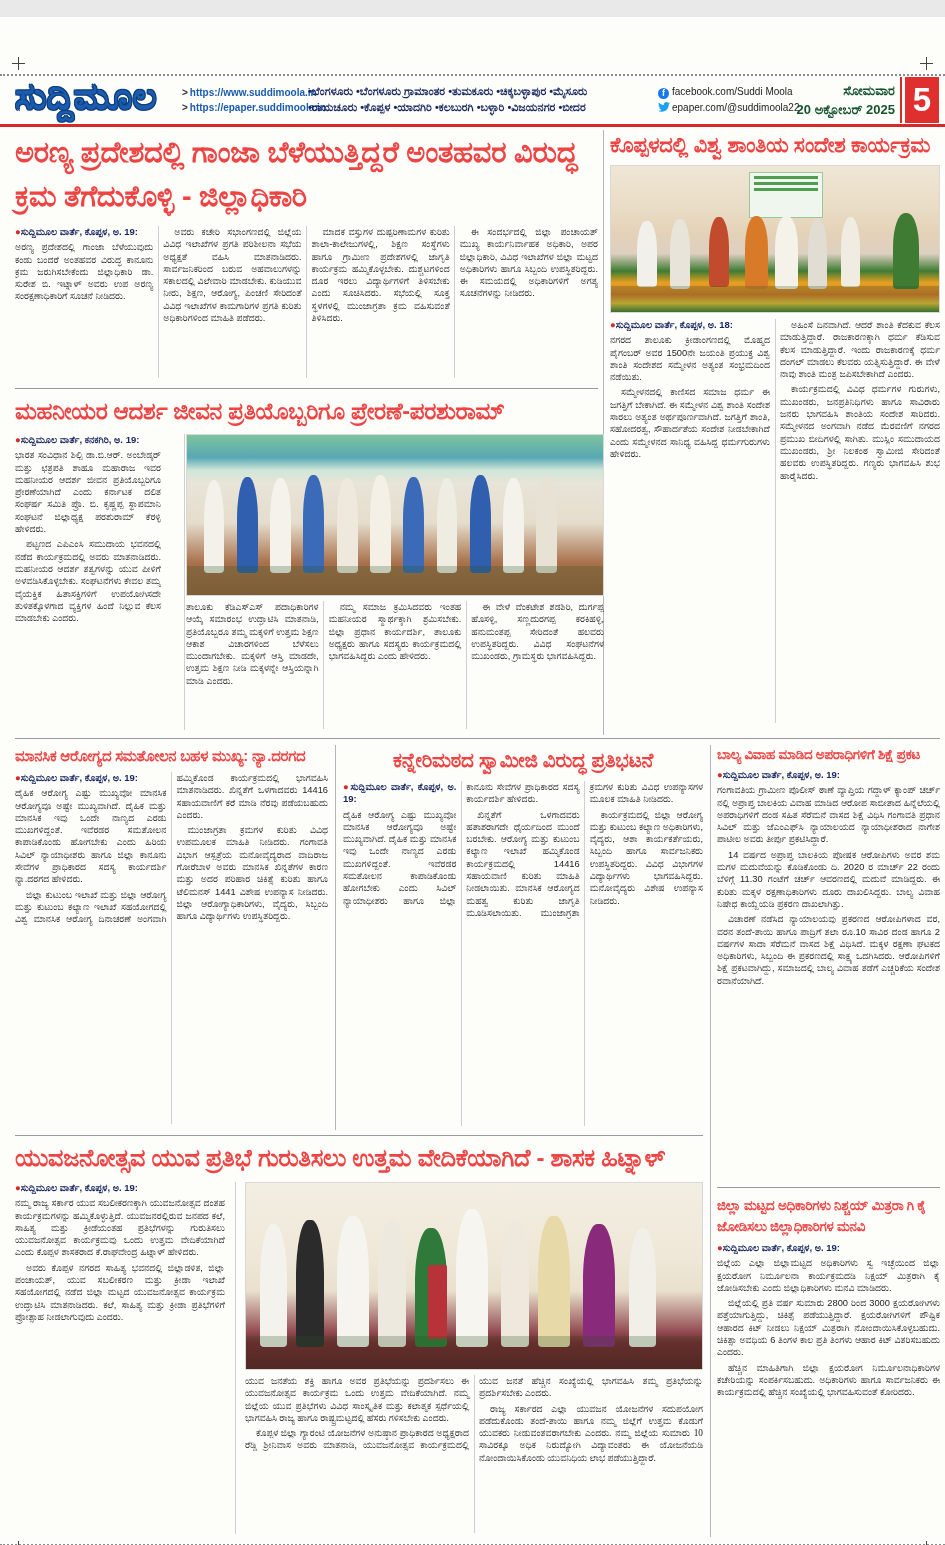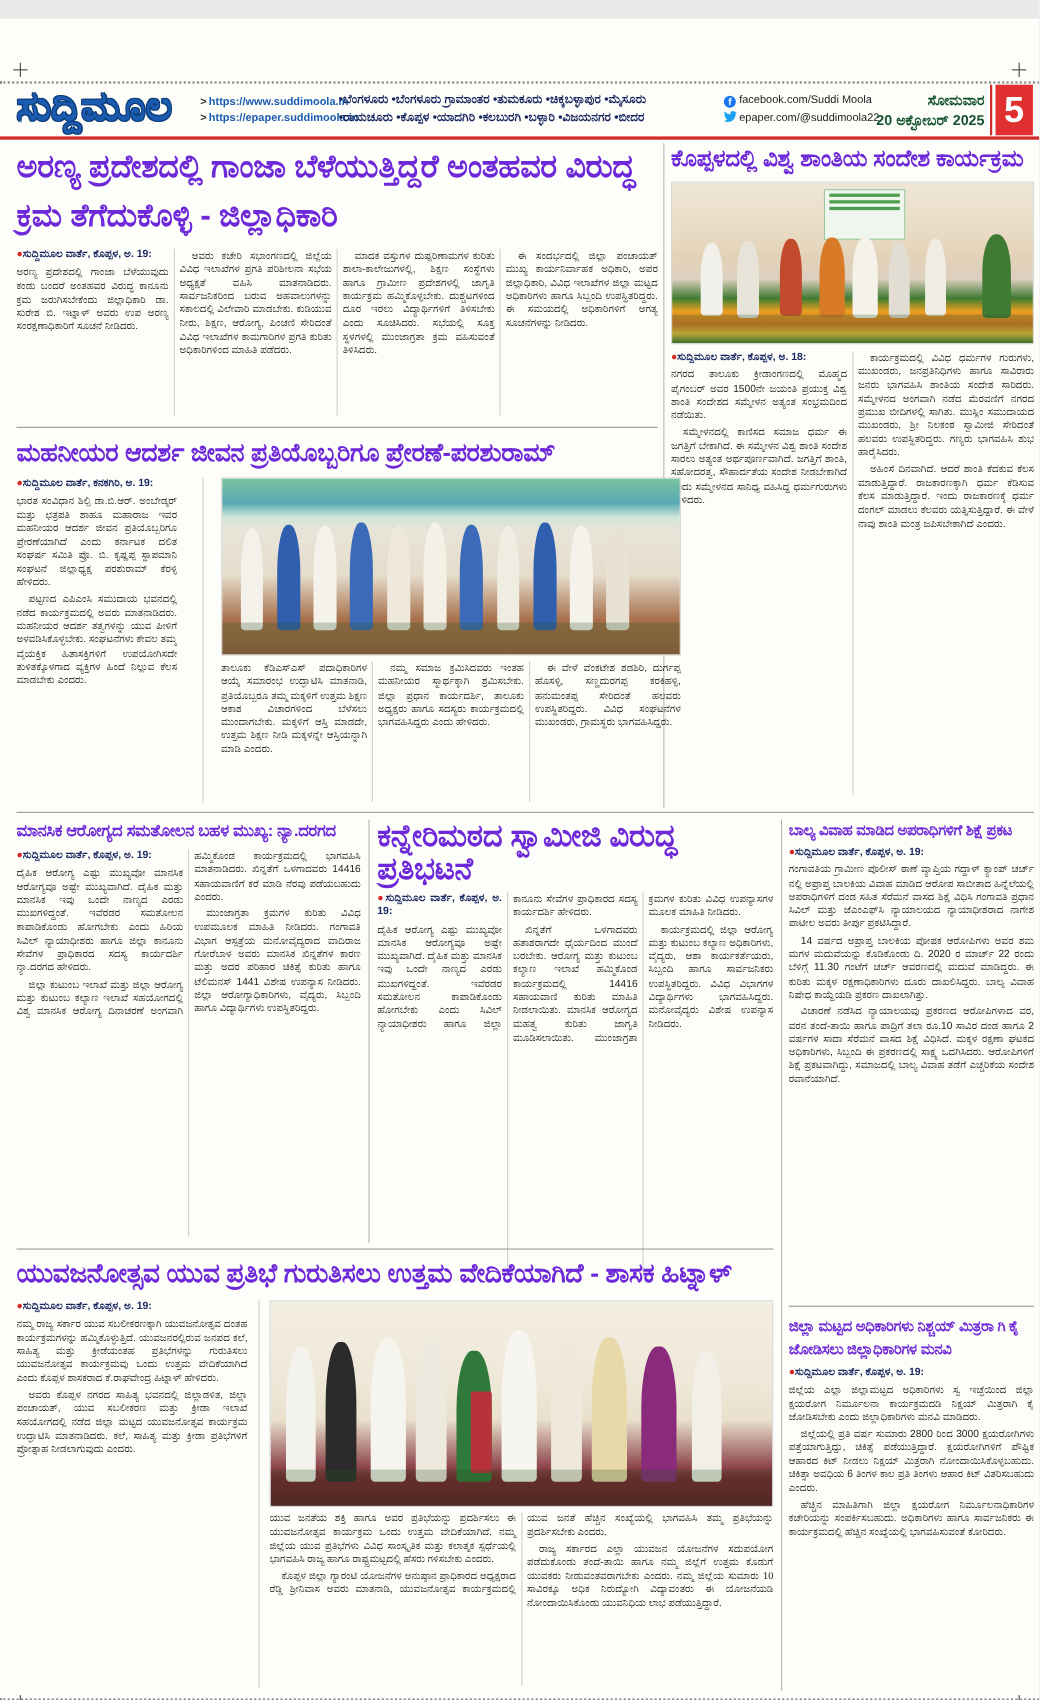--- a/index.html
+++ b/index.html
@@ -22,26 +22,26 @@
   .social{font-size:10px;color:#222;line-height:16px;}
   .fb-ic{display:inline-block;width:11px;height:11px;border-radius:50%;background:#1877f2;color:#fff;
          font-size:9px;font-weight:bold;text-align:center;line-height:11px;vertical-align:-1px;margin-right:3px;}
   .tw-ic{display:inline-block;width:12px;height:10px;vertical-align:-1px;margin-right:2px;}
   .datebox{font-size:13px;font-weight:bold;color:#14532d;text-align:right;line-height:19px;}
   .pgnum{background:#e02f2f;color:#fff;font-size:33px;font-weight:bold;text-align:center;line-height:46px;}
   .red-rule{position:absolute;background:#d42a2a;height:3px;}
   .vline{position:absolute;width:1px;background:#b5b5b5;}
   .hline{position:absolute;height:1px;background:#9a9a9a;}
   
-  .hl{font-weight:bold;color:#6d28d9;letter-spacing:-0.3px;}
+  .hl{font-weight:bold;color:#ef4444;letter-spacing:-0.3px;}
   .hl1{font-size:29px;line-height:44px;}
   .hl2{font-size:21px;line-height:30px;}
   .hl3{font-size:23px;line-height:34px;}
   .hl4{font-size:15px;line-height:22px;}
-  .hl5{font-size:28px;line-height:30px;}
+  .hl5{font-size:20px;line-height:30px;text-align:center;}
   .hl6{font-size:13.5px;line-height:20px;}
   .hl7{font-size:24px;line-height:34px;}
   .hl8{font-size:13.5px;line-height:21px;}
   .byline{font-size:9.5px;font-weight:bold;color:#17255f;margin:0 0 2px 0;}
   .byline .b{color:#d42a2a;}
   .body-cols{font-size:9.3px;line-height:12.3px;text-align:justify;color:#222;
              column-gap:10px;column-rule:1px solid #cfcfcf;overflow:hidden;}
   .body-cols p{margin:0 0 3px 0;text-indent:11px;}
   .body-cols p.nofirst{text-indent:0;}
   .c1{column-count:1;} .c2{column-count:2;} .c3{column-count:3;} .c4{column-count:4;}
@@ -127,36 +127,36 @@
       <div class="person" style="left:50%;top:34%;width:7%;height:50%;background:#f5f2ea;"></div>
       <div class="person" style="left:60%;top:36%;width:6%;height:48%;background:#e2ddd2;"></div>
       <div class="person" style="left:70%;top:35%;width:6%;height:48%;background:#f0ece2;"></div>
       <div class="person" style="left:86%;top:32%;width:8%;height:52%;background:#3f7b33;"></div>
       <div class="shade"></div>
     </div>
     <div class="body-cols c2" style="height:404px;margin-top:6px;">
       <p class="nofirst byline"><span class="b">●</span><span>ಸುದ್ದಿಮೂಲ ವಾರ್ತೆ, ಕೊಪ್ಪಳ, ಅ. 18:</span></p>
       <p class="nofirst">ನಗರದ ತಾಲೂಕು ಕ್ರೀಡಾಂಗಣದಲ್ಲಿ ಮೊಹ್ಮದ ಪೈಗಂಬರ್ ಅವರ 1500ನೇ ಜಯಂತಿ ಪ್ರಯುಕ್ತ ವಿಶ್ವ ಶಾಂತಿ ಸಂದೇಶದ ಸಮ್ಮೇಳನ ಅತ್ಯಂತ ಸಂಭ್ರಮದಿಂದ ನಡೆಯಿತು.</p>
       <p>ಸಮ್ಮೇಳನದಲ್ಲಿ ಕಾಣಿಸದ ಸಮಾಜ ಧರ್ಮ ಈ ಜಗತ್ತಿಗೆ ಬೇಕಾಗಿದೆ. ಈ ಸಮ್ಮೇಳನ ವಿಶ್ವ ಶಾಂತಿ ಸಂದೇಶ ಸಾರಲು ಅತ್ಯಂತ ಅರ್ಥಪೂರ್ಣವಾಗಿದೆ. ಜಗತ್ತಿಗೆ ಶಾಂತಿ, ಸಹೋದರತ್ವ, ಸೌಹಾರ್ದತೆಯ ಸಂದೇಶ ನೀಡಬೇಕಾಗಿದೆ ಎಂದು ಸಮ್ಮೇಳನದ ಸಾನಿಧ್ಯ ವಹಿಸಿದ್ದ ಧರ್ಮಗುರುಗಳು ಹೇಳಿದರು.</p>
+      <p>ಅಹಿಂಸೆ ದಿನವಾಗಿದೆ. ಆದರೆ ಶಾಂತಿ ಕೆದಕುವ ಕೆಲಸ ಮಾಡುತ್ತಿದ್ದಾರೆ. ರಾಜಕಾರಣಕ್ಕಾಗಿ ಧರ್ಮ ಕೆಡಿಸುವ ಕೆಲಸ ಮಾಡುತ್ತಿದ್ದಾರೆ. ಇಂದು ರಾಜಕಾರಣಕ್ಕೆ ಧರ್ಮ ದಂಗಲ್ ಮಾಡಲು ಕೆಲವರು ಯತ್ನಿಸುತ್ತಿದ್ದಾರೆ. ಈ ವೇಳೆ ನಾವು ಶಾಂತಿ ಮಂತ್ರ ಜಪಿಸಬೇಕಾಗಿದೆ ಎಂದರು.</p>
       <p>ಕಾರ್ಯಕ್ರಮದಲ್ಲಿ ವಿವಿಧ ಧರ್ಮಗಳ ಗುರುಗಳು, ಮುಖಂಡರು, ಜನಪ್ರತಿನಿಧಿಗಳು ಹಾಗೂ ಸಾವಿರಾರು ಜನರು ಭಾಗವಹಿಸಿ ಶಾಂತಿಯ ಸಂದೇಶ ಸಾರಿದರು. ಸಮ್ಮೇಳನದ ಅಂಗವಾಗಿ ನಡೆದ ಮೆರವಣಿಗೆ ನಗರದ ಪ್ರಮುಖ ಬೀದಿಗಳಲ್ಲಿ ಸಾಗಿತು. ಮುಸ್ಲಿಂ ಸಮುದಾಯದ ಮುಖಂಡರು, ಶ್ರೀ ನಿಲಕಂಠ ಸ್ವಾಮೀಜಿ ಸೇರಿದಂತೆ ಹಲವರು ಉಪಸ್ಥಿತರಿದ್ದರು. ಗಣ್ಯರು ಭಾಗವಹಿಸಿ ಶುಭ ಹಾರೈಸಿದರು.</p>
-      <p>ಅಹಿಂಸೆ ದಿನವಾಗಿದೆ. ಆದರೆ ಶಾಂತಿ ಕೆದಕುವ ಕೆಲಸ ಮಾಡುತ್ತಿದ್ದಾರೆ. ರಾಜಕಾರಣಕ್ಕಾಗಿ ಧರ್ಮ ಕೆಡಿಸುವ ಕೆಲಸ ಮಾಡುತ್ತಿದ್ದಾರೆ. ಇಂದು ರಾಜಕಾರಣಕ್ಕೆ ಧರ್ಮ ದಂಗಲ್ ಮಾಡಲು ಕೆಲವರು ಯತ್ನಿಸುತ್ತಿದ್ದಾರೆ. ಈ ವೇಳೆ ನಾವು ಶಾಂತಿ ಮಂತ್ರ ಜಪಿಸಬೇಕಾಗಿದೆ ಎಂದರು.</p>
     </div>
   </div>
 
   <div class="hline" style="left:15px;top:371px;width:583px;"></div>
 
   <div class="abs" style="left:15px;top:377px;width:583px;">
     <div class="hl hl3">ಮಹನೀಯರ ಆದರ್ಶ ಜೀವನ ಪ್ರತಿಯೊಬ್ಬರಿಗೂ ಪ್ರೇರಣೆ-ಪರಶುರಾಮ್</div>
     <div style="display:flex;gap:23px;margin-top:6px;">
       <div class="body-cols c1" style="width:146px;height:296px;flex:none;">
         <p class="nofirst byline"><span class="b">●</span><span>ಸುದ್ದಿಮೂಲ ವಾರ್ತೆ, ಕನಕಗಿರಿ, ಅ. 19:</span></p>
         <p class="nofirst">ಭಾರತ ಸಂವಿಧಾನ ಶಿಲ್ಪಿ ಡಾ.ಬಿ.ಆರ್. ಅಂಬೇಡ್ಕರ್ ಮತ್ತು ಛತ್ರಪತಿ ಶಾಹೂ ಮಹಾರಾಜ ಇವರ ಮಹನೀಯರ ಆದರ್ಶ ಜೀವನ ಪ್ರತಿಯೊಬ್ಬರಿಗೂ ಪ್ರೇರಣೆಯಾಗಿದೆ ಎಂದು ಕರ್ನಾಟಕ ದಲಿತ ಸಂಘರ್ಷ ಸಮಿತಿ ಪ್ರೊ. ಬಿ. ಕೃಷ್ಣಪ್ಪ ಸ್ಥಾಪಮಾನಿ ಸಂಘಟನೆ ಜಿಲ್ಲಾಧ್ಯಕ್ಷ ಪರಶುರಾಮ್ ಕೆರಳ್ಳಿ ಹೇಳಿದರು.</p>
         <p>ಪಟ್ಟಣದ ಎಪಿಎಂಸಿ ಸಮುದಾಯ ಭವನದಲ್ಲಿ ನಡೆದ ಕಾರ್ಯಕ್ರಮದಲ್ಲಿ ಅವರು ಮಾತನಾಡಿದರು. ಮಹನೀಯರ ಆದರ್ಶ ತತ್ವಗಳನ್ನು ಯುವ ಪೀಳಿಗೆ ಅಳವಡಿಸಿಕೊಳ್ಳಬೇಕು. ಸಂಘಟನೆಗಳು ಕೇವಲ ತಮ್ಮ ವೈಯಕ್ತಿಕ ಹಿತಾಸಕ್ತಿಗಳಿಗೆ ಉಪಯೋಗಿಸದೇ ತುಳಿತಕ್ಕೊಳಗಾದ ವ್ಯಕ್ತಿಗಳ ಹಿಂದೆ ನಿಲ್ಲುವ ಕೆಲಸ ಮಾಡಬೇಕು ಎಂದರು.</p>
       </div>
-      <div style="width:427px;border-left:1px solid #cfcfcf;padding-left:16px;">
+      <div style="width:427px;border-left:1px solid #cfcfcf;padding-left:1px;">
         <div class="photo ph-adarsha" style="position:relative;width:416px;height:160px;">
           <div class="person" style="left:4%;top:28%;width:5%;height:58%;background:#f3f1ea;"></div>
           <div class="person" style="left:12%;top:26%;width:5%;height:60%;background:#2f5fae;"></div>
           <div class="person" style="left:20%;top:27%;width:5%;height:59%;background:#f5f2ec;"></div>
           <div class="person" style="left:28%;top:25%;width:5%;height:61%;background:#3a6ab8;"></div>
           <div class="person" style="left:36%;top:27%;width:5%;height:59%;background:#efe9dd;"></div>
           <div class="person" style="left:44%;top:25%;width:5%;height:61%;background:#f4f0e6;"></div>
           <div class="person" style="left:52%;top:26%;width:5%;height:60%;background:#3a6ab8;"></div>
           <div class="person" style="left:60%;top:27%;width:5%;height:59%;background:#efece2;"></div>
           <div class="person" style="left:68%;top:25%;width:5%;height:61%;background:#2f5fae;"></div>

